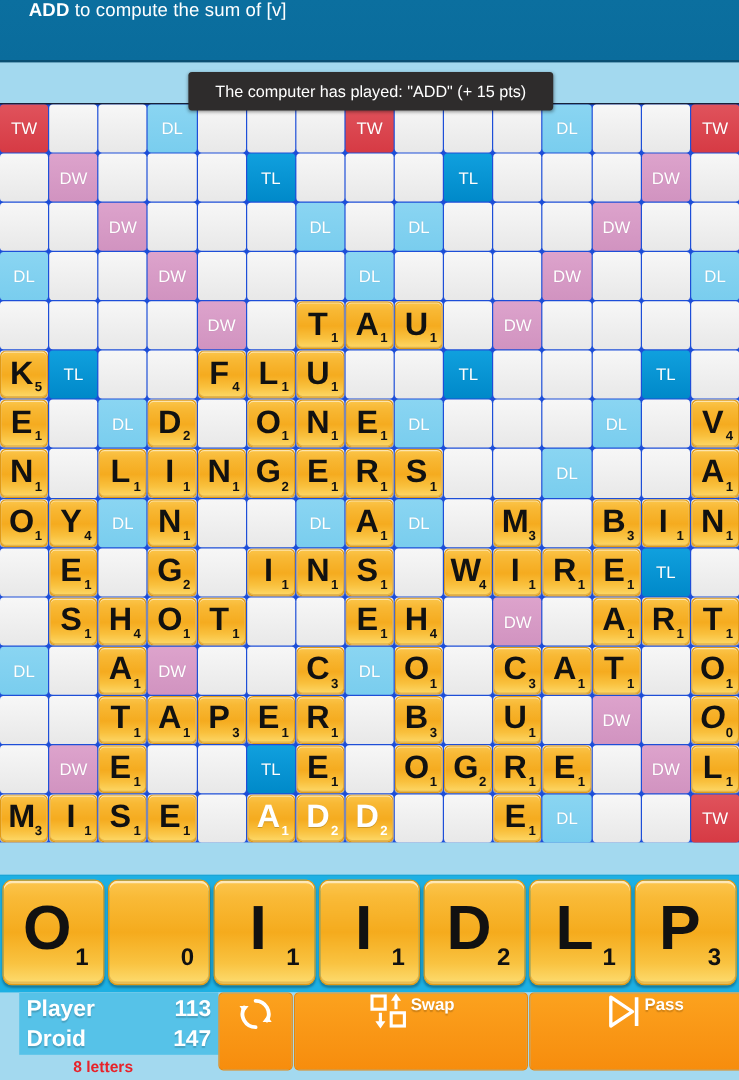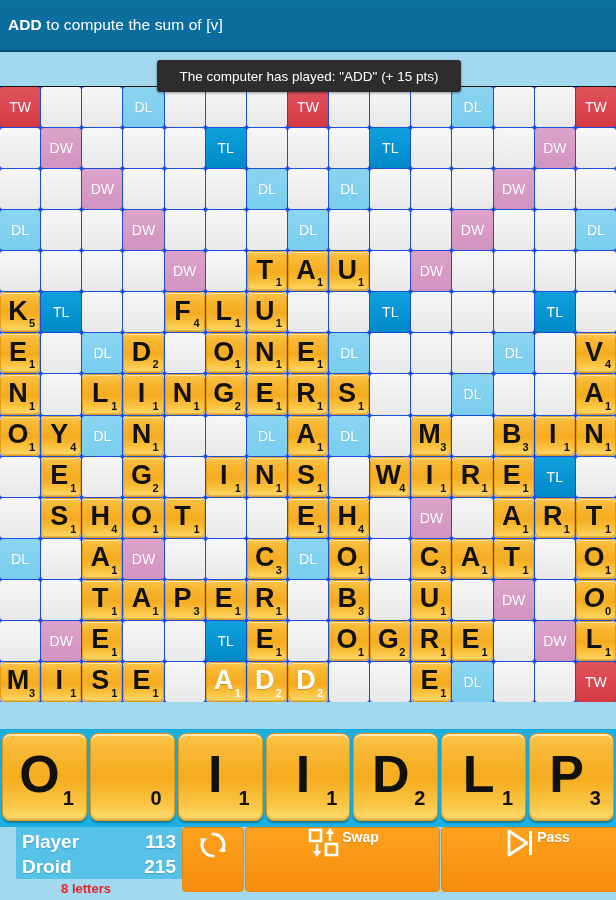--- a/index.html
+++ b/index.html
@@ -15,22 +15,22 @@
     background: #a3d9ef;
   }
 
   
   #titlebar {
     position: absolute; left: 0; top: 0;
     width: 616px; height: 52px;
     background: #0d6ea0;
     background: linear-gradient(to bottom, #0b6f9f 0%, #0a6c9c 100%);
     border-bottom: 2px solid #0a4f72;
-    display: flex; align-items: center;
-    padding-left: 8px;
+    display: flex; align-items: flex-start;
+    padding-left: 24px;
     color: #ffffff;
   }
   #titlebar .clue {
     font-size: 15.5px;
     letter-spacing: 0.1px;
     white-space: nowrap;
   }
   #titlebar .clue b { font-weight: bold; }
 
   
@@ -980,21 +980,21 @@
     </div>
 
   <div id="bottombar">
     <div id="scorepanel">
       <div class="score-row">
         <span>Player</span>
         <span>113</span>
       </div>
       <div class="score-row">
         <span>Droid</span>
-        <span>215</span>
+        <span>147</span>
       </div>
     </div>
     <div id="letters-left">8  letters</div>
 
     <div class="action-btn" id="btn-recall">
       <span>
         <svg width="34" height="34" viewBox="0 0 34 34">
           <path d="M17 6 a11 11 0 0 1 9.5 16.4" fill="none" stroke="#ffffff" stroke-width="3.2" stroke-linecap="round"></path>
           <path d="M17 28 a11 11 0 0 1 -9.5 -16.4" fill="none" stroke="#ffffff" stroke-width="3.2" stroke-linecap="round"></path>
           <polygon points="26.8,18.4 30.4,23.6 22.8,23.6" fill="#ffffff"></polygon>

